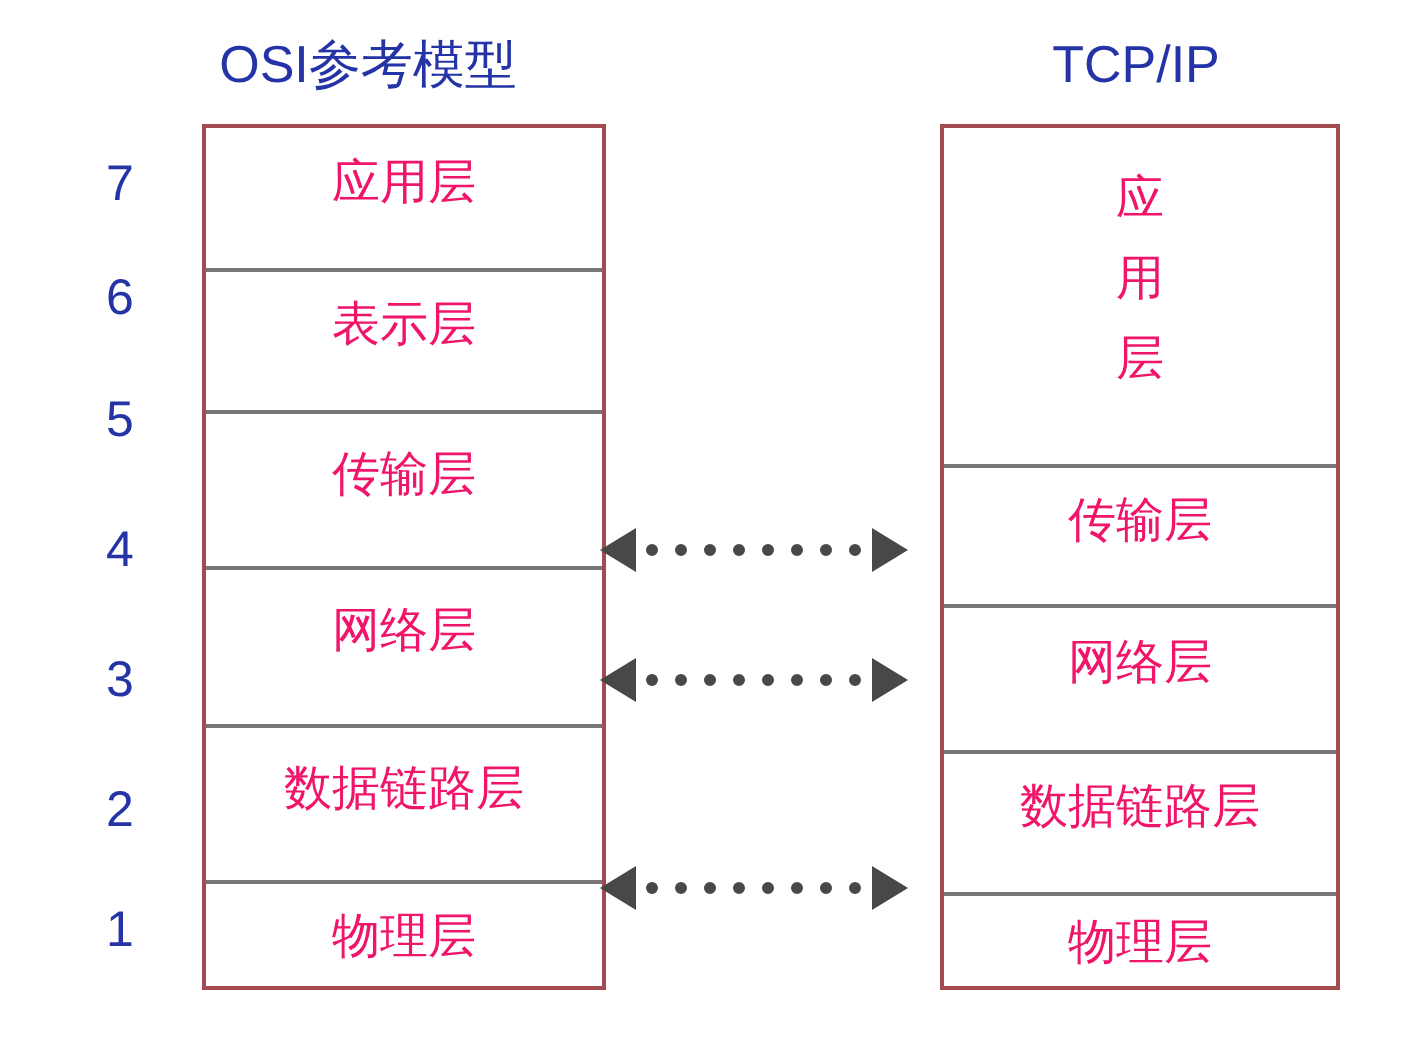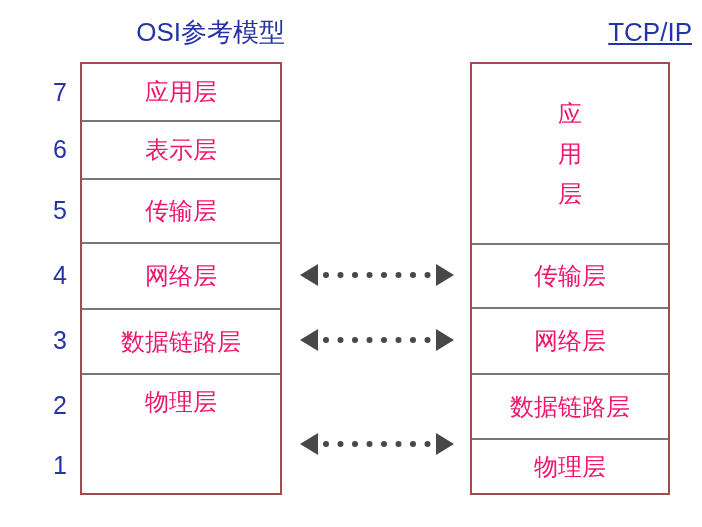--- a/index.html
+++ b/index.html
@@ -3,36 +3,36 @@
 <meta charset="utf-8">
 <style>
   html,body{margin:0;padding:0;background:#fff;}
   .stage{
     position:relative;width:702px;height:527px;overflow:hidden;
     background:var(--background,#ffffff);
     font-family:"Liberation Sans","DejaVu Sans",sans-serif;
   }
   .title{
     position:absolute;top:15px;height:34px;line-height:34px;
-    text-align:right;font-size:26px;color:var(--title_blue,#2433A6);
+    text-align:center;font-size:26px;color:var(--title_blue,#2433A6);
   }
   #osi-title{left:83px;width:202px;}
-  #tcpip-title{left:492px;width:200px;text-decoration:underline;}
+  #tcpip-title{left:468px;width:200px;}
   .box{
     position:absolute;top:62px;height:433px;box-sizing:border-box;
     border:2px solid var(--box_border,#A24A4E);
     background:#ffffff;display:flex;flex-direction:column;
   }
-  #osi-box{left:80px;width:202px;}
+  #osi-box{left:101px;width:202px;}
   #tcpip-box{left:470px;width:200px;}
   .row{
     display:flex;align-items:center;justify-content:center;
     box-sizing:border-box;color:var(--layer_pink,#F0156B);font-size:24px;
   }
-  .row + .row{border-top:2px solid var(--divider_gray,#777777);}
+  .row + .row{border-top:2px solid var(--divider_gray,#777777);margin-top:16px;}
   .rh-56{height:56px}.rh-58{height:58px}.rh-65{height:65px}.rh-64{height:64px}
   .rh-66{height:66px}.rh-55{height:55px}.rh-179{height:179px}
   .vcell{flex-direction:column;line-height:40px;}
   .nums{
     position:absolute;left:38px;top:64px;width:44px;
     display:flex;flex-direction:column;
     color:var(--title_blue,#2433A6);font-size:25px;
   }
   .num{display:flex;align-items:center;justify-content:center;box-sizing:border-box;}
   .arrow{

